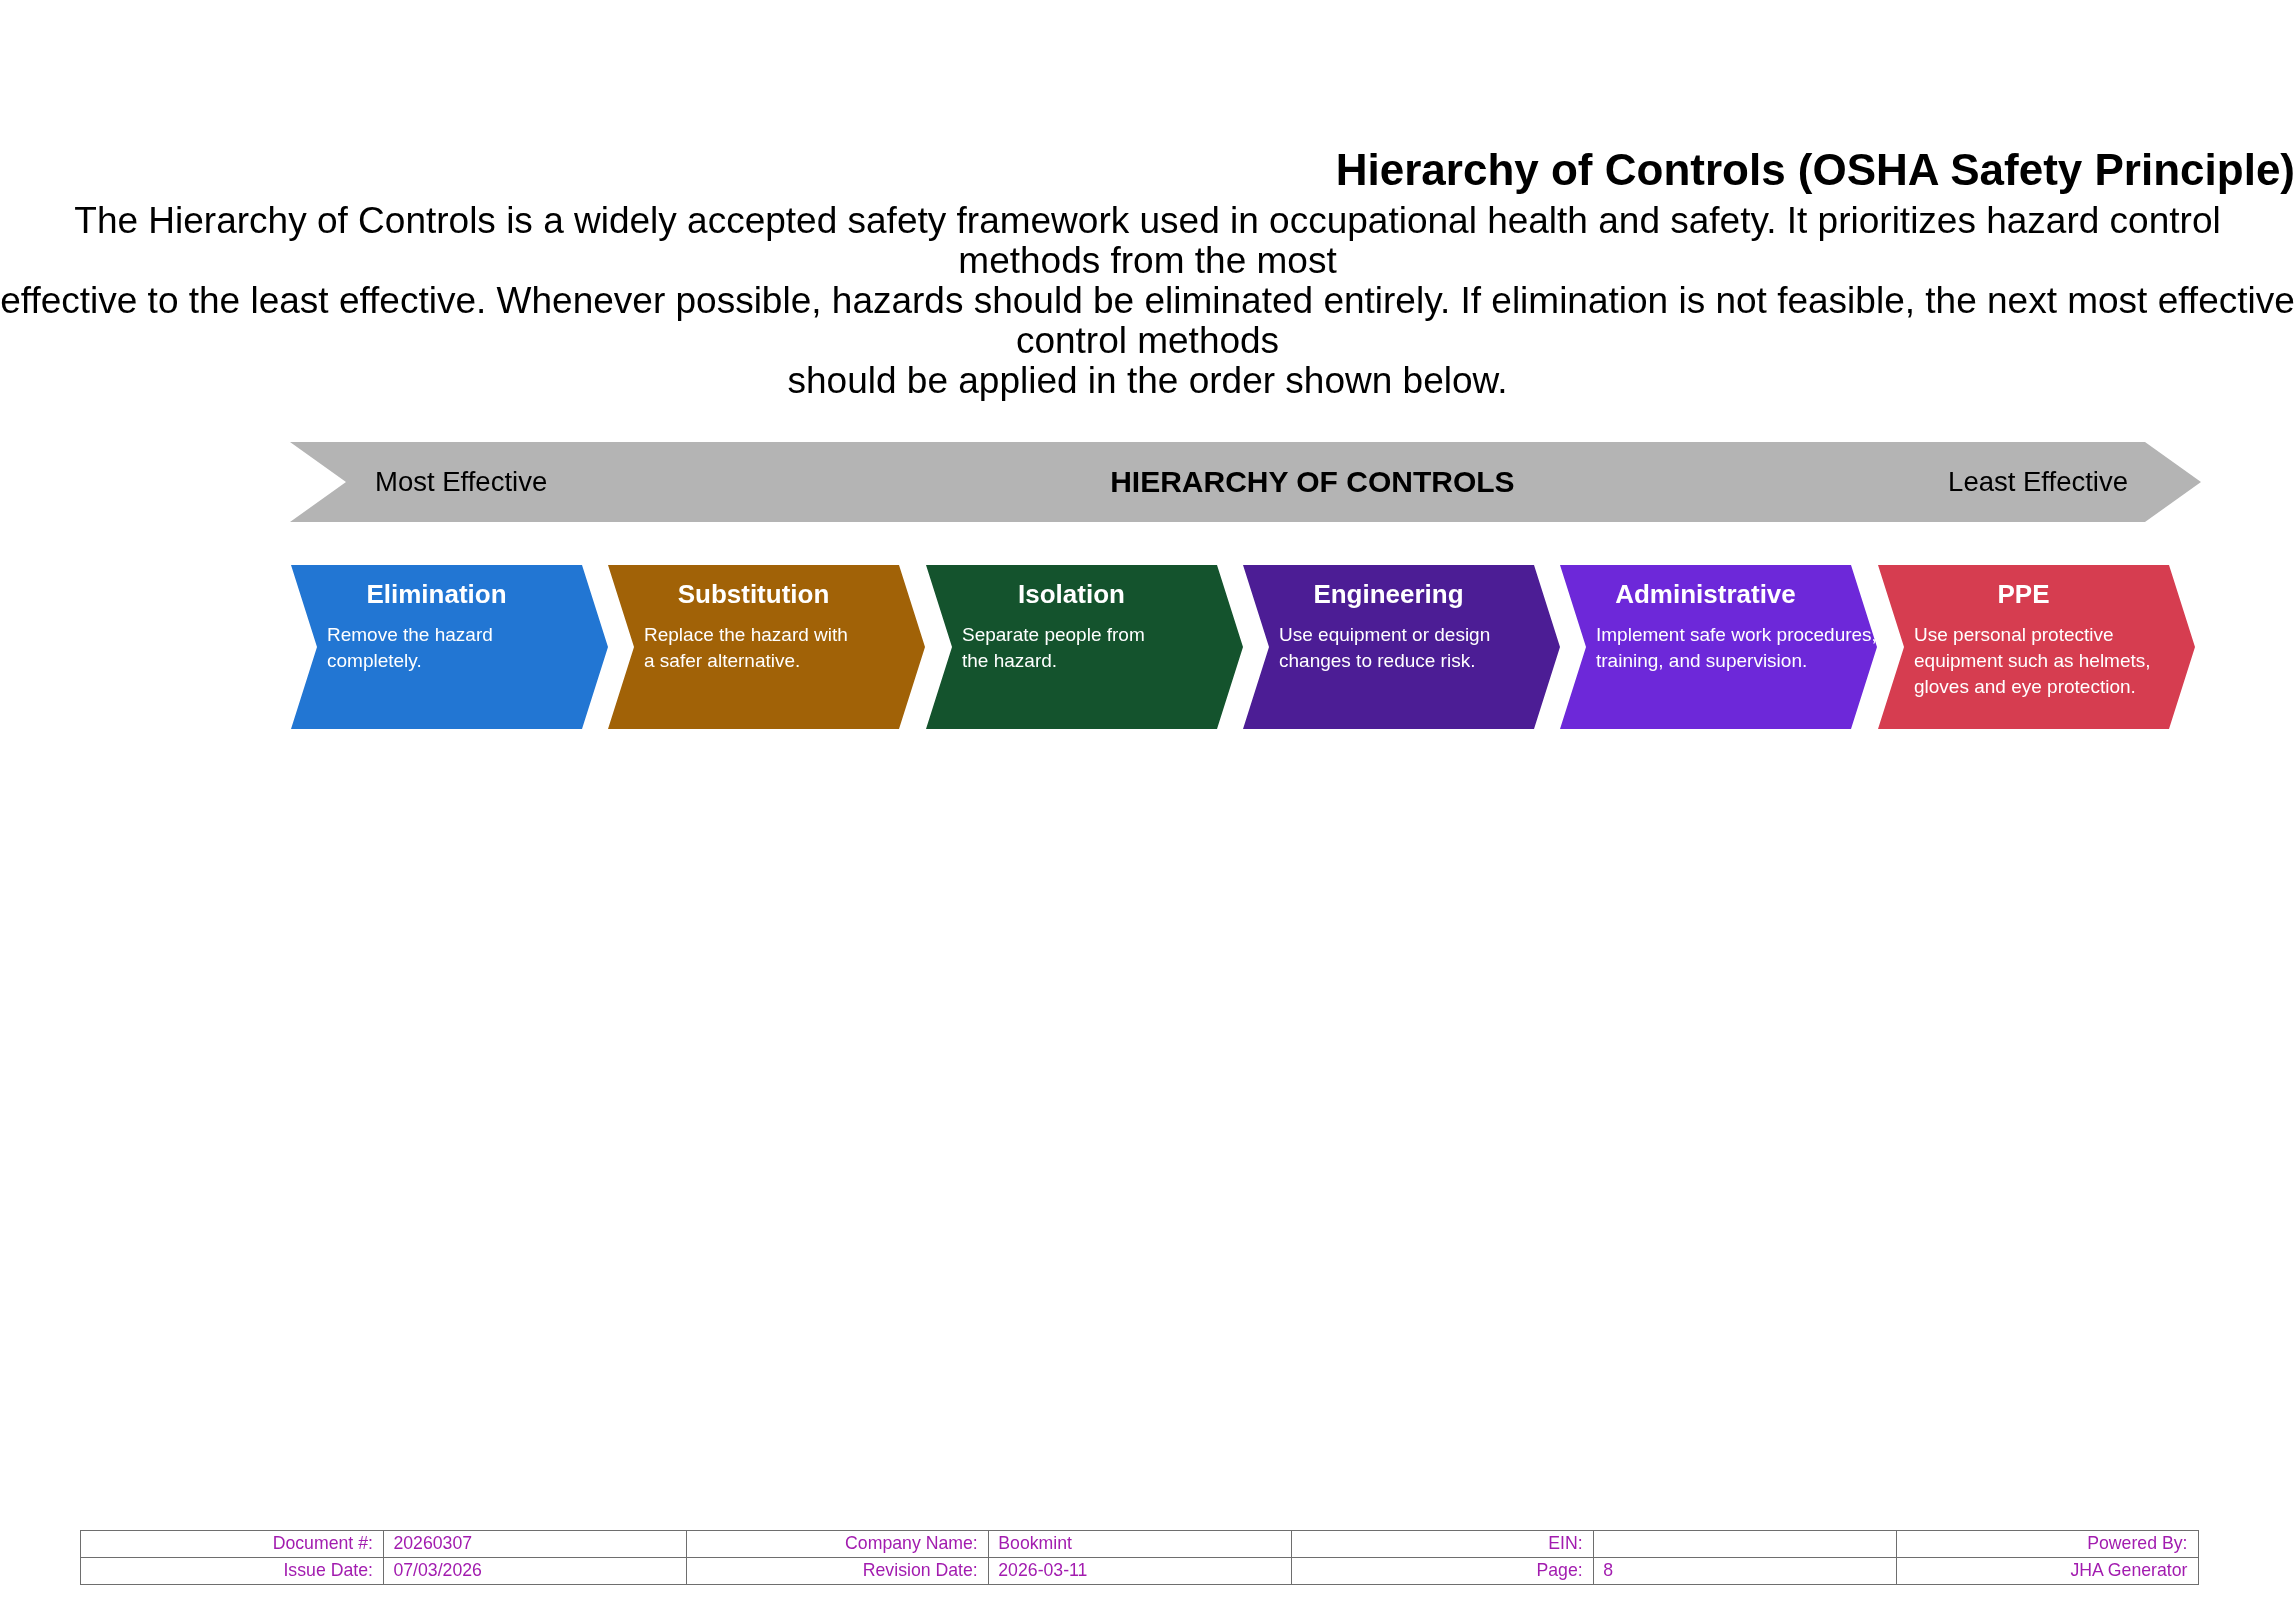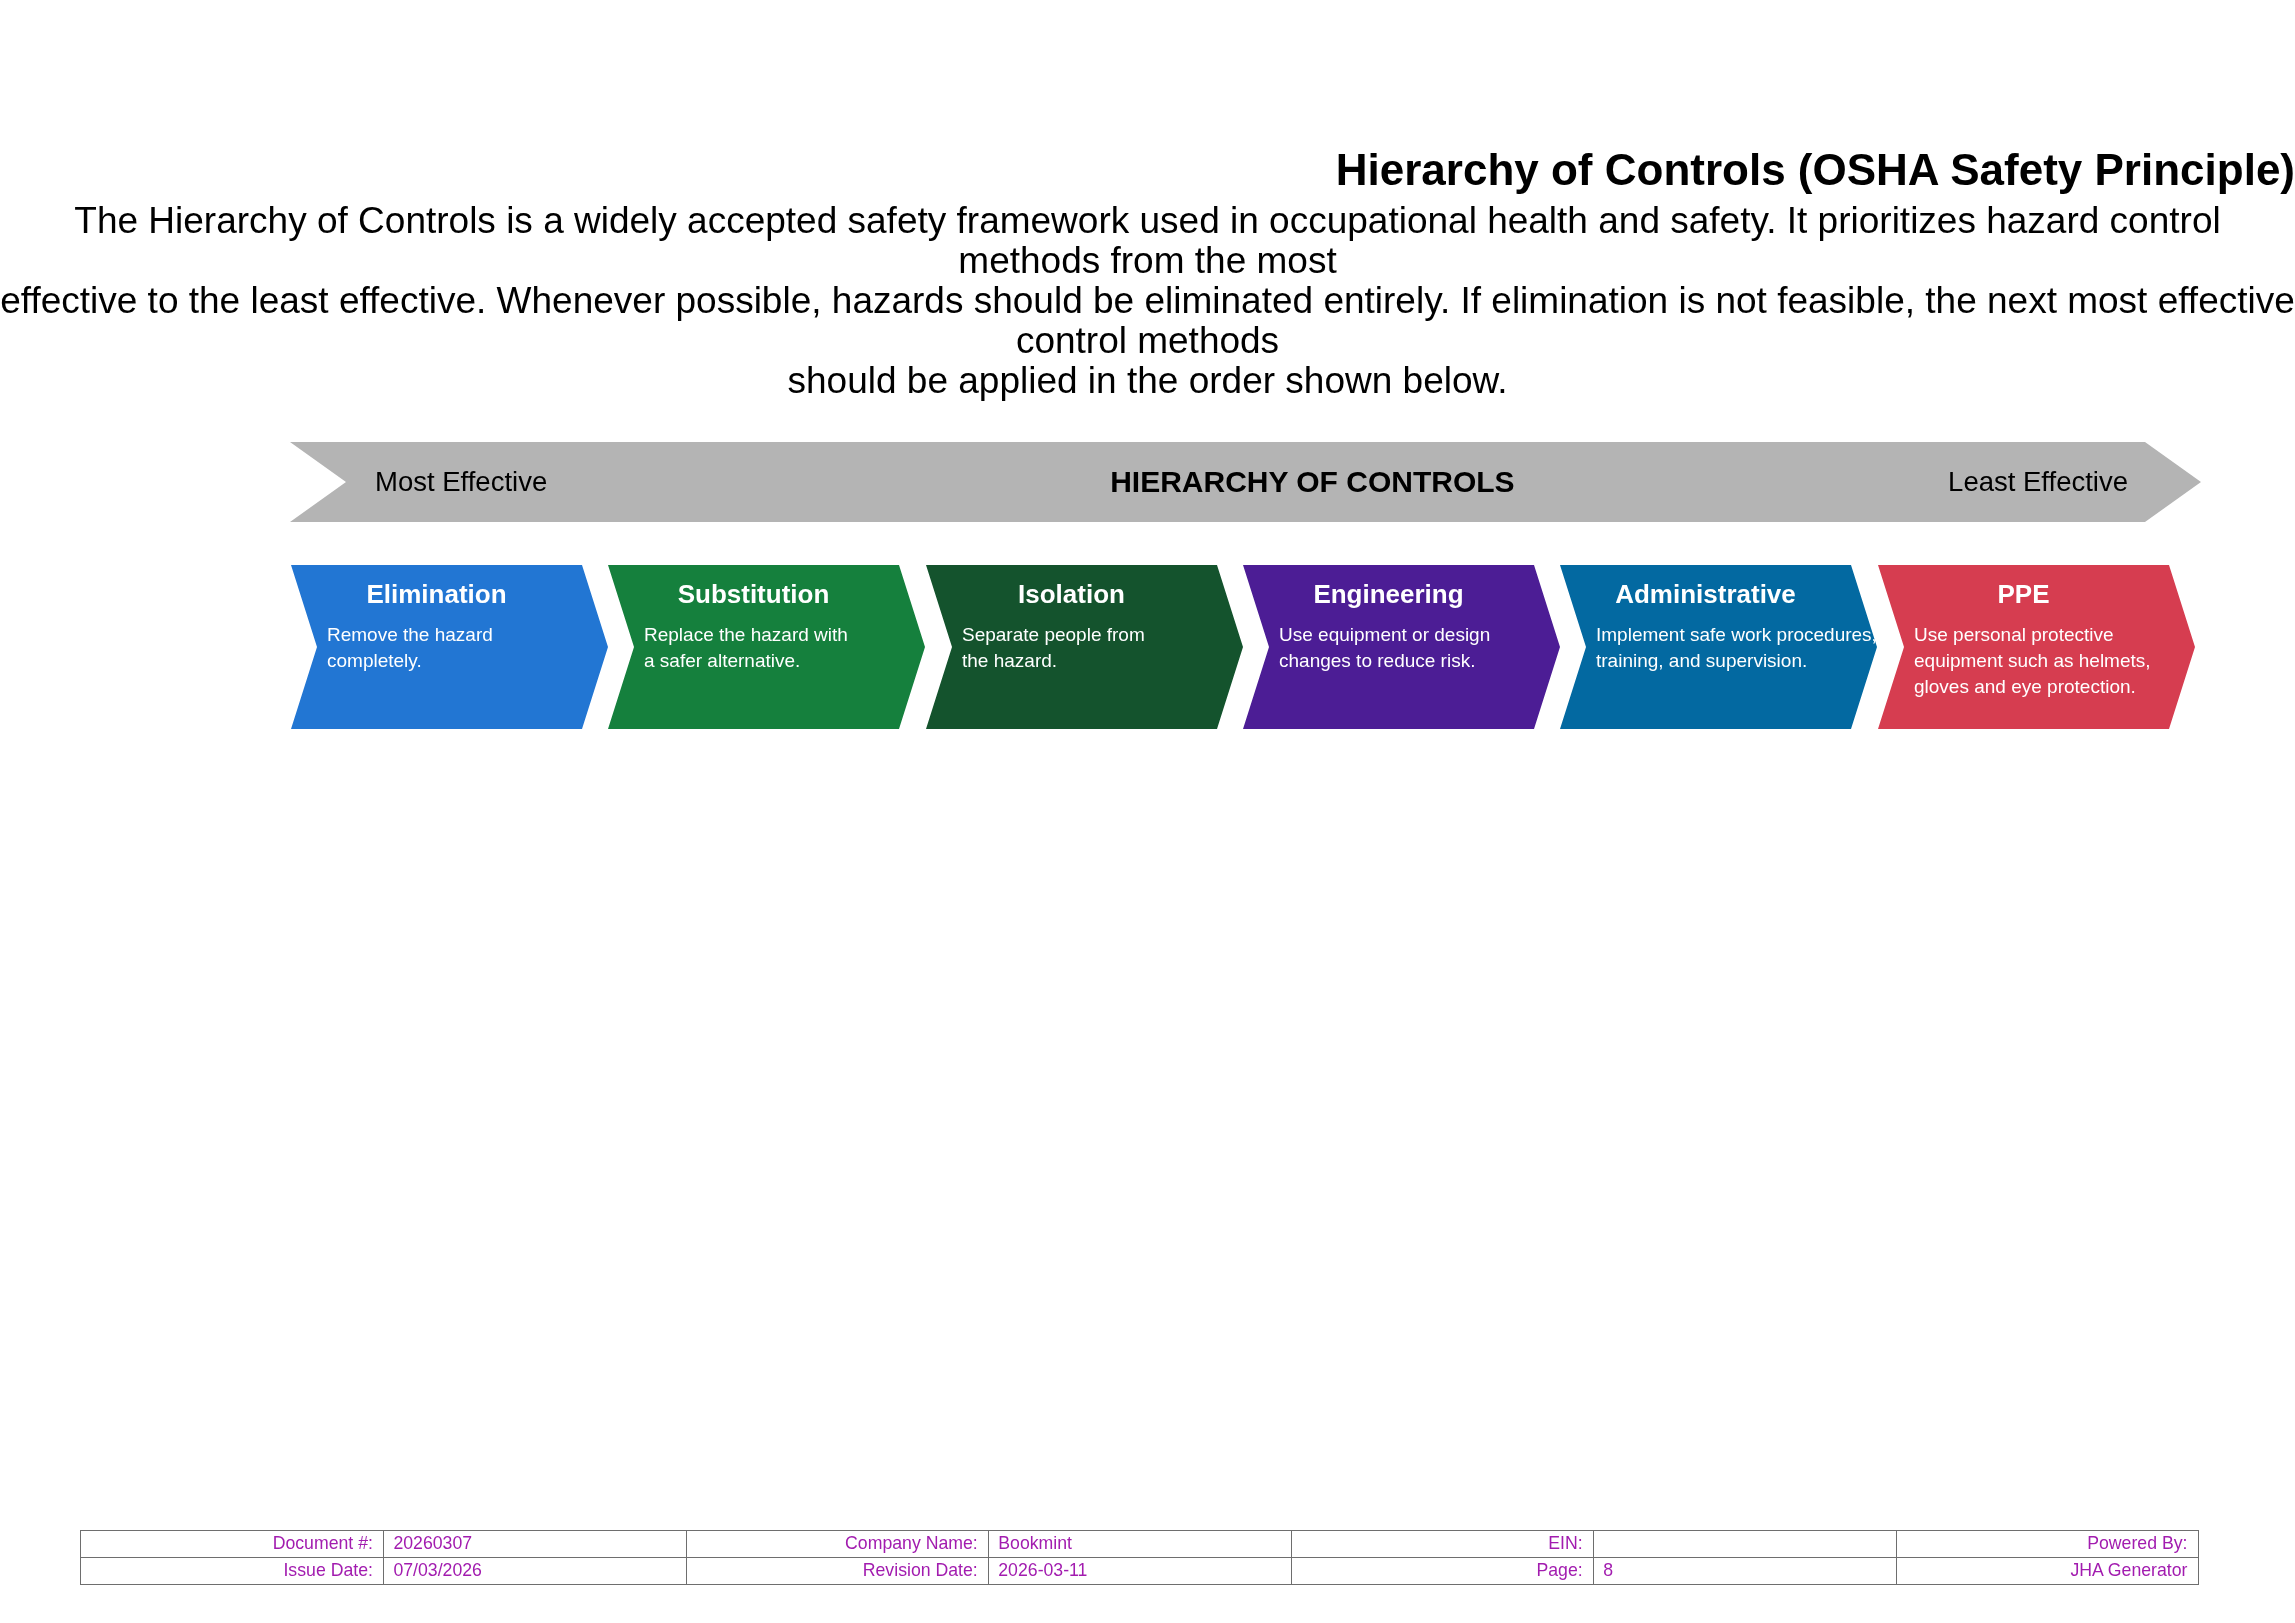--- a/index.html
+++ b/index.html
@@ -81,21 +81,21 @@
 <div class="chevrons">
 
   <div class="chev chev0" style="background: rgb(34, 118, 211);">
     <div class="head">Elimination</div>
     <div class="body">
       <div>Remove the hazard</div>
       <div>completely.</div>
     </div>
   </div>
 
-  <div class="chev chev1" style="background: #15803d;">
+  <div class="chev chev1" style="background: #a16207;">
     <div class="head">Substitution</div>
     <div class="body">
       <div>Replace the hazard with</div>
       <div>a safer alternative.</div>
     </div>
   </div>
 
   <div class="chev chev2" style="background: #14532d;">
     <div class="head">Isolation</div>
     <div class="body">
@@ -105,21 +105,21 @@
   </div>
 
   <div class="chev chev3" style="background: #4c1d95;">
     <div class="head">Engineering</div>
     <div class="body">
       <div>Use equipment or design</div>
       <div>changes to reduce risk.</div>
     </div>
   </div>
 
-  <div class="chev chev4" style="background: #0369a1;">
+  <div class="chev chev4" style="background: #6d28d9;">
     <div class="head">Administrative</div>
     <div class="body">
       <div>Implement safe work procedures,</div>
       <div>training, and supervision.</div>
     </div>
   </div>
 
   <div class="chev chev5" style="background: rgb(214, 61, 80);">
     <div class="head">PPE</div>
     <div class="body">

